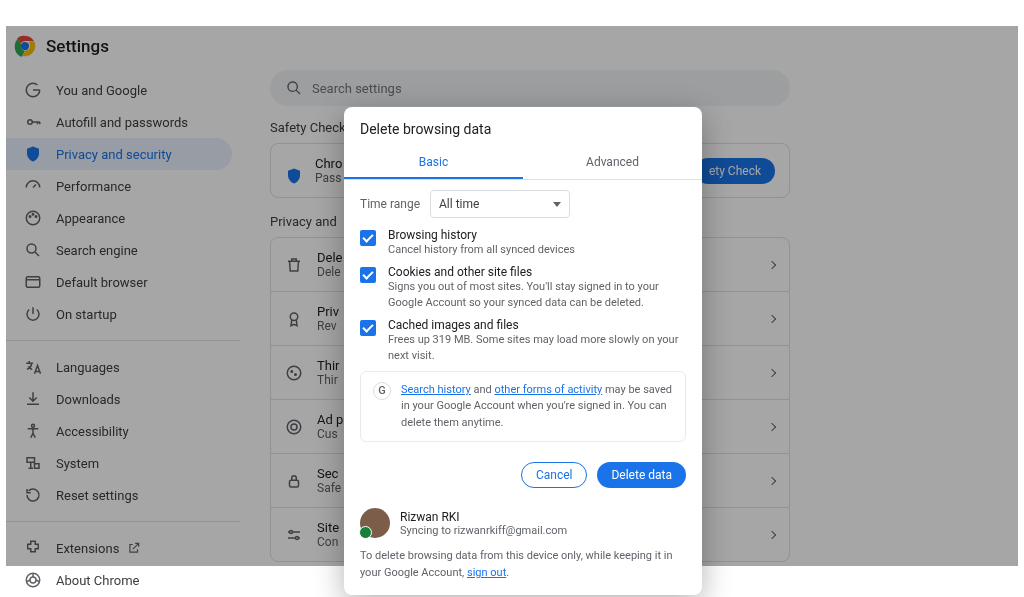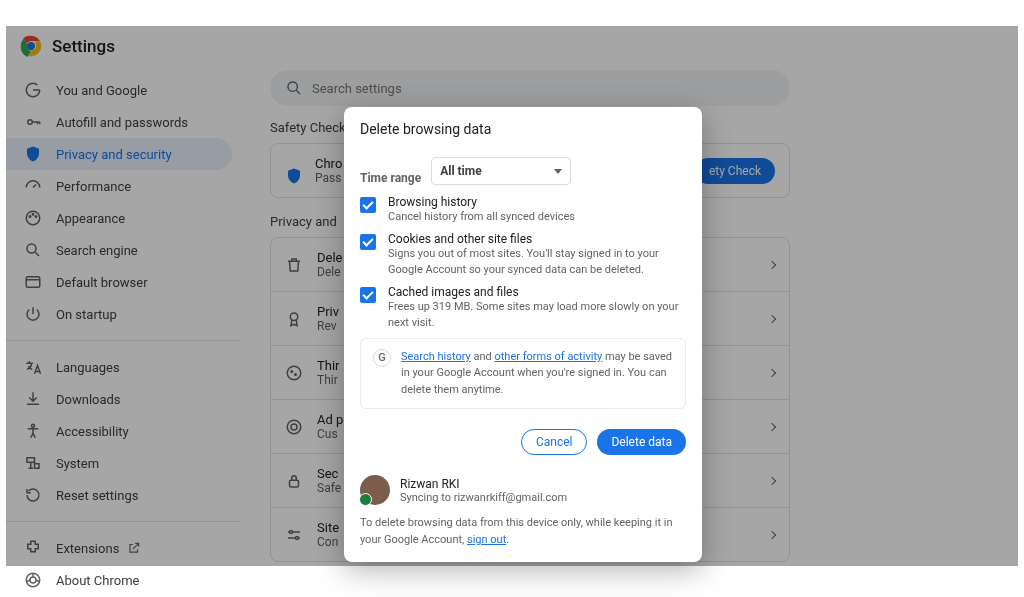--- a/index.html
+++ b/index.html
@@ -1,20 +1,20 @@
 <!DOCTYPE html>
 <html><head>
 <meta charset="utf-8">
 <style>
 * { margin: 0; padding: 0; box-sizing: border-box; font-family: "Segoe UI", Roboto, Arial, sans-serif; }
 body { width: 1024px; height: 597px; background: #fff; position: relative; overflow: hidden; }
 
 .page { width: 1012px; height: 540px; margin: 26px 6px; background: #fff; position: relative; }
 
-.header { height: 40px; display: flex; align-items: center; padding: 0 14px; }
+.header { height: 40px; display: flex; align-items: center; padding: 0 8px; }
 .chrome-logo { width: 22px; height: 22px; margin-right: 10px; }
 .settings-title { font-size: 17px; font-weight: 500; color: #202124; }
 
 .content { display: flex; height: calc(100% - 40px); }
 
 .sidebar { width: 234px; padding: 8px 0; }
 .sidebar-item { display: flex; align-items: center; height: 32px; padding: 0 18px; font-size: 13px; color: #3c4043; border-radius: 0 16px 16px 0; margin-right: 8px; cursor: pointer; }
 .sidebar-item.active { background: #e8f0fe; color: #1a73e8; }
 .sidebar-item .si-icon { width: 18px; height: 18px; margin-right: 14px; display: inline-flex; align-items: center; justify-content: center; }
 .sidebar-item .si-icon svg { width: 18px; height: 18px; }
@@ -45,21 +45,21 @@
 
 .overlay { position: absolute; inset: 0; background: rgba(0,0,0,0.35); }
 
 .dialog { position: absolute; left: 338px; top: 81px; width: 358px; background: #fff; border-radius: 8px; box-shadow: 0 8px 30px rgba(0,0,0,0.3); overflow: hidden; }
 .dialog-title { font-size: 14px; color: #202124; padding: 14px 16px 10px; }
 .tabs { display: flex; border-bottom: 1px solid #e0e0e0; }
 .tab { flex: 1; text-align: center; font-size: 12px; padding: 8px 0; color: #5f6368; border-bottom: 2px solid transparent; cursor: pointer; }
 .tab.active { color: #1a73e8; border-bottom-color: #1a73e8; }
 
 .dialog-body { padding: 10px 16px; }
-.time-row { display: flex; align-items: flex-end; margin-bottom: 10px; font-weight: bold; }
+.time-row { display: flex; align-items: center; margin-bottom: 10px; }
 .time-row label { font-size: 12px; color: #5f6368; margin-right: 10px; }
 .time-select { border: 1px solid #dadce0; border-radius: 4px; height: 28px; min-width: 140px; padding: 0 8px; font-size: 12px; display: flex; align-items: center; justify-content: space-between; color: #3c4043; cursor: pointer; }
 .time-select .caret { width: 0; height: 0; border-left: 4px solid transparent; border-right: 4px solid transparent; border-top: 5px solid #5f6368; }
 
 .check-row { display: flex; margin: 8px 0; }
 .checkbox { width: 16px; height: 16px; border-radius: 2px; margin-right: 12px; margin-top: 2px; display: inline-flex; align-items: center; justify-content: center; flex-shrink: 0; }
 .checkbox.checked { background: #1a73e8; }
 .checkbox.checked::after { content: ""; width: 8px; height: 4px; border-left: 2px solid #fff; border-bottom: 2px solid #fff; transform: rotate(-45deg); margin-top: -2px; }
 .check-text .c1 { font-size: 12px; color: #202124; }
 .check-text .c2 { font-size: 11px; color: #5f6368; line-height: 1.4; }
@@ -331,20 +331,24 @@
             <span class="arrow"></span>
           </div>
       </div>
     </div>
   </div>
 
   <div class="overlay"></div>
 
   <div class="dialog">
     <div class="dialog-title">Delete browsing data</div>
+    <div class="tabs">
+      <div class="tab active">Basic</div>
+      <div class="tab">Advanced</div>
+    </div>
     <div class="dialog-body">
       <div class="time-row">
         <label>Time range</label>
         <div class="time-select">
           <span>All time</span>
           <span class="caret"></span>
         </div>
       </div>
 
       <div class="check-row">

